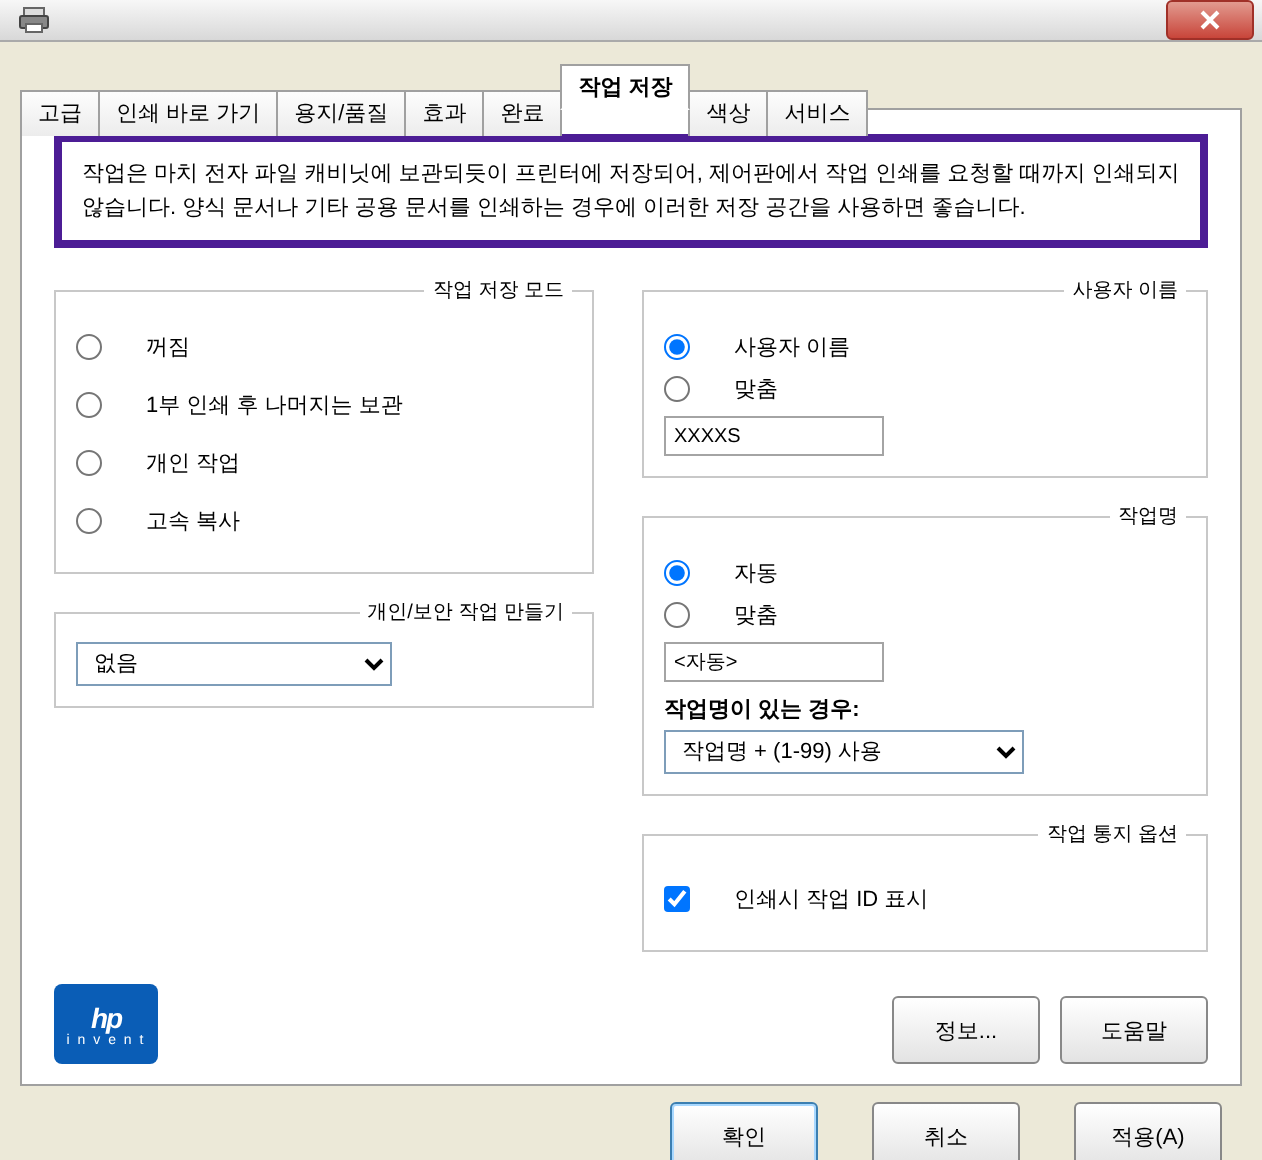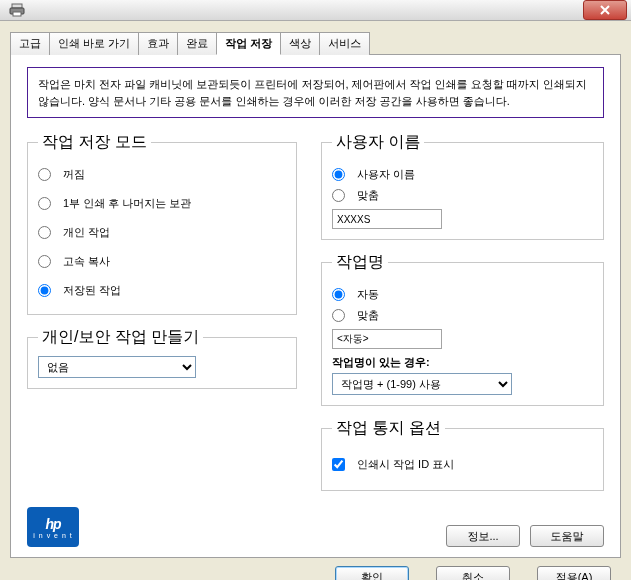--- a/index.html
+++ b/index.html
@@ -54,68 +54,69 @@
     }
     .tab {
       border: 1px solid #a0a0a0;
       border-bottom: none;
       background: linear-gradient(#fdfdfd, #ececec);
       padding: 3px 8px;
       font-size: 11px;
       margin-right: -1px;
       cursor: default;
       position: relative;
-      top: 1px;
+      top: 14px;
     }
     .tab.active {
       background: #fff;
       border-bottom: 1px solid #fff;
       z-index: 3;
       top: 1px;
       font-weight: bold;
     }
     .tab-content {
       border: 1px solid #a0a0a0;
       background: #fff;
       flex: 1;
       position: relative;
       padding: 12px 16px 10px 16px;
       display: flex;
       flex-direction: column;
     }
     .desc-box {
-      border: 1px solid #4c1d95;
+      border: 4px solid #4c1d95;
       padding: 8px 10px;
       line-height: 1.5;
       margin-bottom: 14px;
     }
     .columns {
       display: flex;
       gap: 24px;
       flex: 1;
       align-items: flex-start;
     }
     .col-left { width: 270px; }
     .col-right { flex: 1; }
     fieldset.group {
       border: 1px solid #c8c8c8;
       padding: 8px 10px 10px 10px;
       margin-bottom: 12px;
       position: relative;
     }
     fieldset.group legend {
       padding: 0 4px;
-      font-size: 16px;
+      font-size: 10px;
       color: #000;
+      text-align: right;
     }
     .radio-row, .check-row {
       display: flex;
       align-items: center;
       margin: 6px 0;
-      gap: 12px;
+      gap: 22px;
     }
     input[type="radio"], input[type="checkbox"] {
       width: 13px; height: 13px;
     }
     input[type="text"] {
       border: 1px solid #a4a4a4;
       height: 20px;
       padding: 0 4px;
       font-family: inherit;
       font-size: 10px;
@@ -143,21 +144,21 @@
       display: flex;
       flex-direction: column;
       align-items: center;
       justify-content: center;
       font-family: Arial, sans-serif;
     }
     .hp-logo .hp { font-size: 14px; font-weight: bold; font-style: italic; letter-spacing: -1px; }
     .hp-logo .inv { font-size: 7px; letter-spacing: 1px; }
     .btn {
       min-width: 74px;
-      height: 22px;
+      height: 34px;
       border: 1px solid #888;
       background: linear-gradient(#fff, #e3e3e3);
       font-family: inherit;
       font-size: 11px;
       padding: 0 10px;
       cursor: default;
       border-radius: 3px;
     }
     .dialog-buttons {
       display: flex;
@@ -189,20 +190,21 @@
       <svg width="10" height="10" viewBox="0 0 10 10">
         <path d="M1 1 L9 9 M9 1 L1 9" stroke="#fff" stroke-width="2"></path>
       </svg>
     </div>
   </div>
 
   <div class="body-area">
     <div class="tabs-row">
       <div class="tab">고급</div>
       <div class="tab">인쇄 바로 가기</div>
+      <div class="tab">용지/품질</div>
       <div class="tab">효과</div>
       <div class="tab">완료</div>
       <div class="tab active">작업 저장</div>
       <div class="tab">색상</div>
       <div class="tab">서비스</div>
     </div>
 
     <div class="tab-content">
       <div class="desc-box">작업은 마치 전자 파일 캐비닛에 보관되듯이 프린터에 저장되어, 제어판에서 작업 인쇄를 요청할 때까지 인쇄되지 않습니다. 양식 문서나 기타 공용 문서를 인쇄하는 경우에 이러한 저장 공간을 사용하면 좋습니다.</div>
 
@@ -223,24 +225,20 @@
             <div class="radio-row">
               <input type="radio" name="sm" style="">
               <span>개인 작업</span>
             </div>
             <div class="label-spacer"></div>
             <div class="radio-row">
               <input type="radio" name="sm" style="">
               <span>고속 복사</span>
             </div>
             <div class="label-spacer"></div>
-            <div class="radio-row">
-              <input type="radio" name="sm" checked="" style="">
-              <span>저장된 작업</span>
-            </div>
           </fieldset>
 
           <fieldset class="group">
             <legend>개인/보안 작업 만들기</legend>
             <select class="select-ctl" style="width:158px">
               <option>없음</option>
             </select>
           </fieldset>
         </div>
 

